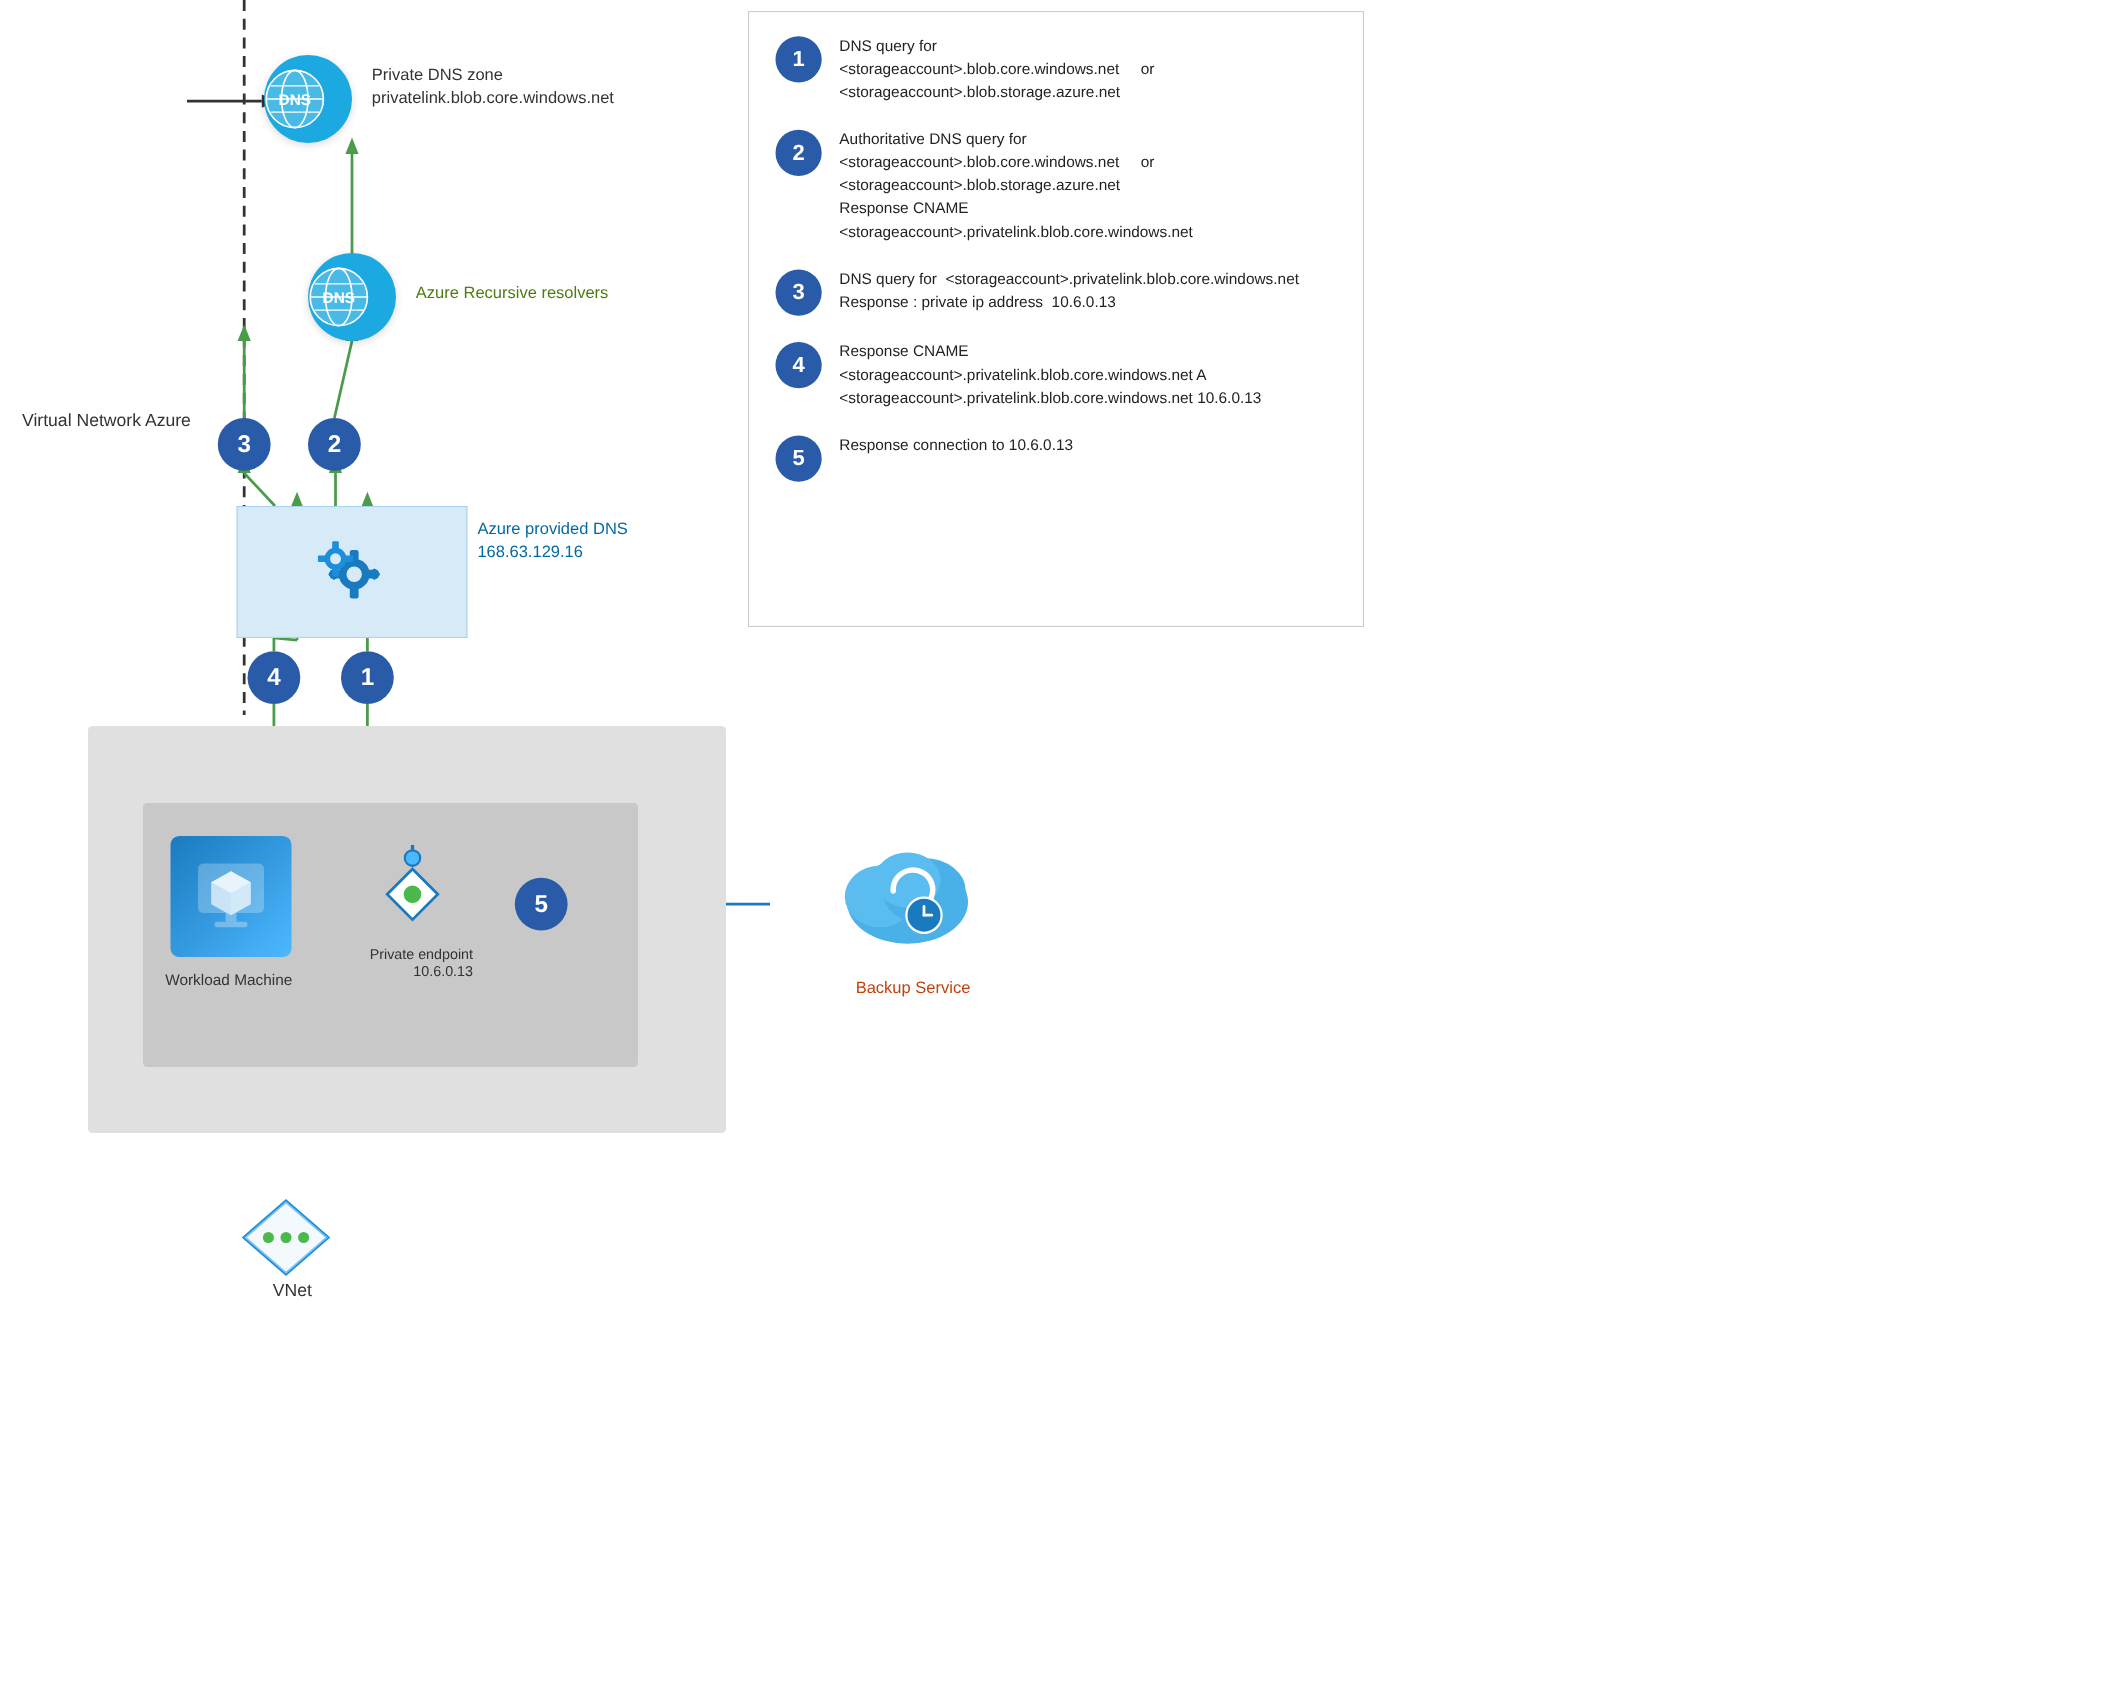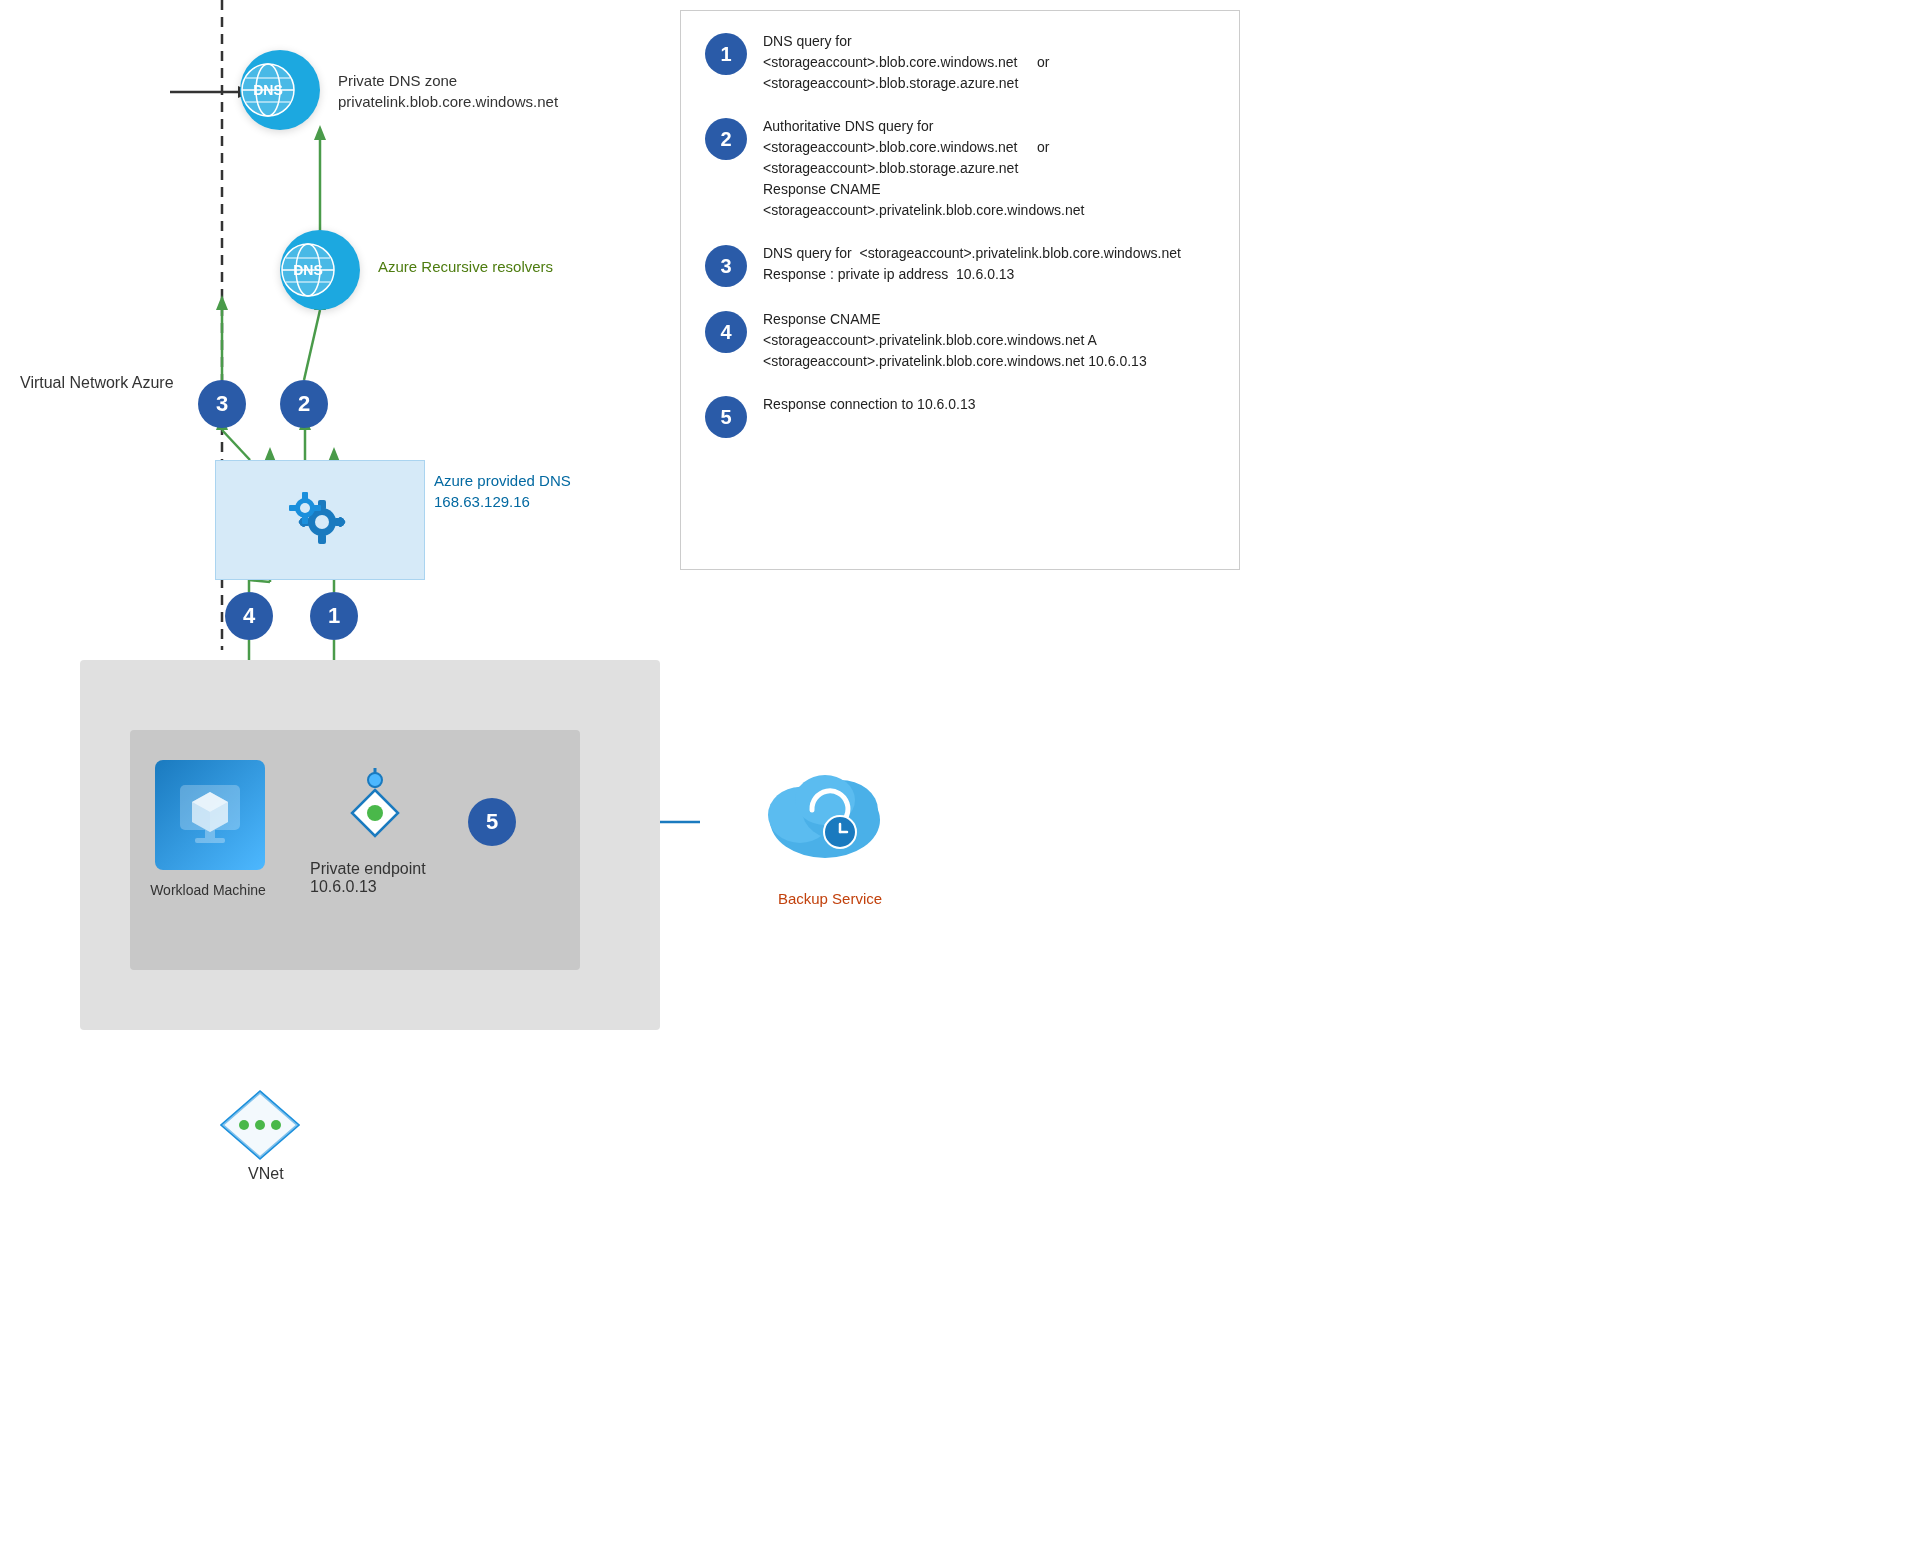--- a/index.html
+++ b/index.html
@@ -81,21 +81,21 @@
     }
 
     
     .private-dns {
       top: 50px;
       left: 240px;
     }
 
     .private-dns-label {
       position: absolute;
-      top: 70px;
+      top: 58px;
       left: 338px;
       font-size: 15px;
       color: #333;
       line-height: 1.4;
     }
 
     
     .vnet-link-label {
       position: absolute;
       top: 374px;
@@ -223,23 +223,23 @@
       height: 70px;
       display: flex;
       align-items: center;
       justify-content: center;
     }
 
     .private-endpoint-label {
       position: absolute;
       top: 860px;
       left: 310px;
-      font-size: 16px;
+      font-size: 13px;
       color: #333;
-      text-align: left;
+      text-align: right;
       width: 120px;
     }
 
     
     .circle-5-diag {
       top: 798px;
       left: 468px;
     }
 
     

